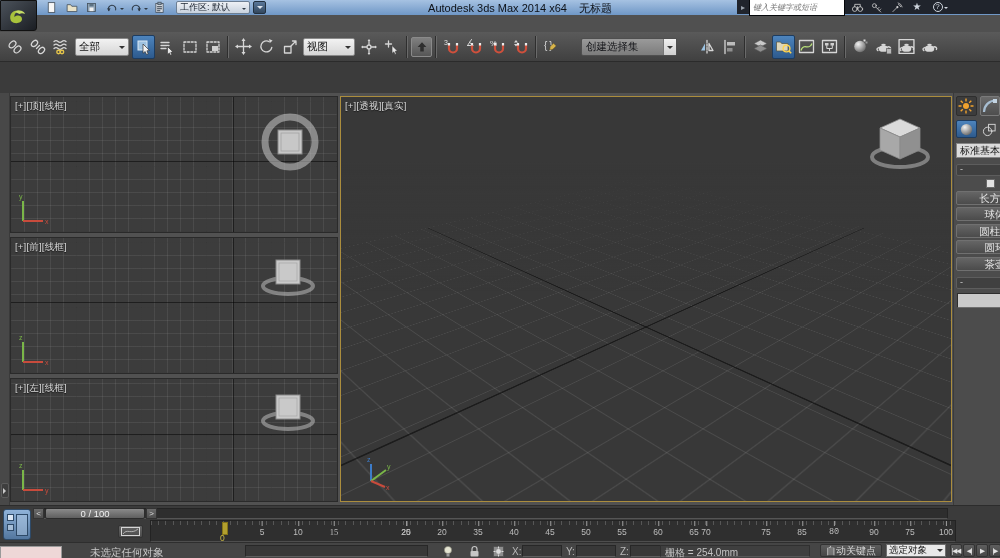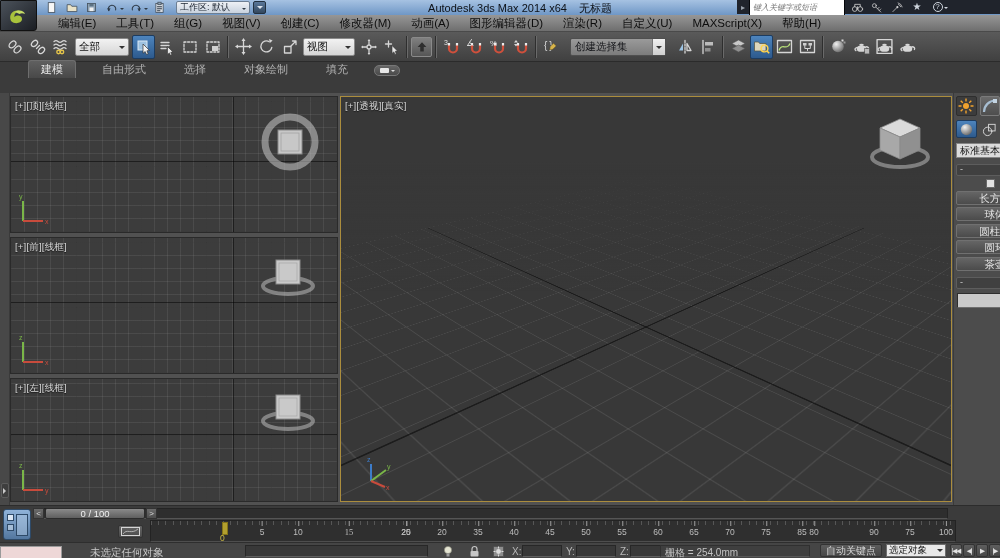--- a/index.html
+++ b/index.html
@@ -43,21 +43,21 @@
 
 #toolbar{position:absolute;left:0;top:32px;width:1000px;height:30px;background:linear-gradient(#5a5a5a,#404040);border-bottom:1px solid #2b2b2b;display:flex;align-items:center;padding-left:3px}
 .ti{width:23px;height:24px;display:flex;align-items:center;justify-content:center;border-radius:2px;flex:none}
 .ti.hl{background:linear-gradient(#4d84bd,#2d5a8d);border:1px solid #1d3c60}
 .ti.raised{background:linear-gradient(#808080,#565656);border:1px solid #8a8a8a;width:21px;height:20px}
 .tsep{width:2px;height:22px;border-left:1px solid #2e2e2e;border-right:1px solid #6a6a6a;margin:0 3px;flex:none}
 .dd-light{height:18px;background:linear-gradient(#f2f2f2,#d6d6d6);border:1px solid #8a8a8a;border-radius:2px;font-size:10.5px;color:#111;display:flex;align-items:center;justify-content:space-between;padding:0 3px;flex:none}
 .dd-light .dcaret{width:0;height:0;border:3.5px solid transparent;border-top-color:#333;margin-top:4px;margin-left:4px}
 #dd-filter{width:54px;margin:0 3px}
 #dd-coord{width:52px;margin:10px 2px}
-#dd-sets{width:96px;height:18px;background:linear-gradient(#9a9a9a,#7c7c7c);border:1px solid #4f4f4f;border-radius:2px;font-size:10.5px;color:#15161a;display:flex;align-items:center;justify-content:space-between;padding:0 0 0 4px;margin:0 7px;flex:none}
+#dd-sets{width:96px;height:18px;background:linear-gradient(#9a9a9a,#7c7c7c);border:1px solid #4f4f4f;border-radius:2px;font-size:10.5px;color:#15161a;display:flex;align-items:center;justify-content:space-between;padding:0 0 0 4px;margin:0 18px;flex:none}
 #dd-sets .box{width:13px;height:16px;background:linear-gradient(#f0f0f0,#cfcfcf);border-left:1px solid #777;display:flex;align-items:center;justify-content:center}
 #dd-sets .dcaret{width:0;height:0;border:3.5px solid transparent;border-top-color:#333;margin-top:4px}
 
 
 #ribbon{position:absolute;left:0;top:62px;width:1000px;height:31px;background:#3b3b3b}
 #rtabs{height:16px;display:flex;align-items:flex-end;padding-left:28px;gap:14px}
 .rtab{font-size:11px;color:#b2b2b2;padding:1px 12px;white-space:nowrap}
 .rtab.active{background:linear-gradient(#606060,#484848);color:#e8e8e8;border:1px solid #6e6e6e;border-bottom:none;border-radius:3px 3px 0 0}
 #rmin{width:26px;height:11px;margin-bottom:2px;background:linear-gradient(#666,#4a4a4a);border:1px solid #777;border-radius:5px;display:flex;align-items:center;justify-content:center;gap:2px}
 #rmin .bar{width:9px;height:5px;background:#e8e8e8;border-radius:1px}
@@ -257,34 +257,20 @@
     </div>
   </div>
 
   <div id="logo">
     <svg width="28" height="24" viewBox="0 0 28 24">
       <path d="M6 17 c-3 -7 3 -12 9 -10 c-4 1 -6 3 -5.5 6 c3 -2.5 7.5 -1.5 7.5 2 c0 4 -7 6 -11 2" fill="#a9c33c"></path>
       <path d="M10 8 c3.5 -2.5 9 -1.5 10 2 c-2 -1 -4 -1 -5.5 0" fill="#c6dd66"></path>
     </svg>
   </div>
 
-  <div id="menubar">
-    <span class="mi">编辑(E)</span>
-    <span class="mi">工具(T)</span>
-    <span class="mi">组(G)</span>
-    <span class="mi">视图(V)</span>
-    <span class="mi">创建(C)</span>
-    <span class="mi">修改器(M)</span>
-    <span class="mi">动画(A)</span>
-    <span class="mi">图形编辑器(D)</span>
-    <span class="mi">渲染(R)</span>
-    <span class="mi">自定义(U)</span>
-    <span class="mi">MAXScript(X)</span>
-    <span class="mi">帮助(H)</span>
-  </div>
 
   <div id="toolbar">
     <span class="ti">
       <svg width="16" height="16" viewBox="0 0 16 16">
           <ellipse cx="5.5" cy="5.5" rx="4" ry="2.6" transform="rotate(-45 5.5 5.5)" class="st"></ellipse>
           <ellipse cx="10.5" cy="10.5" rx="4" ry="2.6" transform="rotate(-45 10.5 10.5)" class="st"></ellipse>
         </svg>
     </span>
     <span class="ti">
       <svg width="16" height="16" viewBox="0 0 16 16">
@@ -474,31 +460,20 @@
         </svg>
     </span>
     <span class="ti">
       <svg width="17" height="17" viewBox="0 0 16 16">
           <use href="#tpot"></use>
         </svg>
     </span>
   </div>
 
   <div id="ribbon">
-    <div id="rtabs">
-      <span class="rtab active">建模</span>
-      <span class="rtab">自由形式</span>
-      <span class="rtab">选择</span>
-      <span class="rtab">对象绘制</span>
-      <span class="rtab">填充</span>
-      <span id="rmin">
-          <span class="bar"></span>
-          <span class="dcaret"></span>
-        </span>
-    </div>
   </div>
 
   <div id="workspace">
     <div id="sidestrip">
       <div id="collapse-btn">
           <span class="tri"></span>
         </div>
     </div>
 
     <div id="vp-top" class="vp">
@@ -652,34 +627,34 @@
       <svg width="19" height="9" viewBox="0 0 19 9">
           <rect x=".5" y=".5" width="18" height="8" class="stt"></rect>
           <path d="M2 7 C6 1 10 8 17 2" stroke="#bbb" fill="none" stroke-width=".9"></path>
         </svg>
     </div>
     <div id="ruler">
       <div id="marker"></div>
       <span id="marker-label">0</span>
     <span class="tick" style="left: 111px;">5</span>
         <span class="tick" style="left: 147px;">10</span>
-        <span class="tick" style="left: 198px; font-family: Liberation Serif, serif;">15</span>
+        <span class="tick" style="left: 183px; font-family: Liberation Serif, serif;">15</span>
         <span class="tick" style="left: 219px; margin-left: 36px;">20</span>
         <span class="tick" style="left: 255px;">25</span>
         <span class="tick" style="left: 291px;">20</span>
         <span class="tick" style="left: 327px;">35</span>
         <span class="tick" style="left: 363px;">40</span>
         <span class="tick" style="left: 399px;">45</span>
         <span class="tick" style="left: 435px;">50</span>
         <span class="tick" style="left: 471px;">55</span>
         <span class="tick" style="left: 507px;">60</span>
         <span class="tick" style="left: 543px;">65</span>
-        <span class="tick" style="left: 579px;">70</span>
+        <span class="tick" style="left: 555px;">70</span>
         <span class="tick" style="left: 615px;">75</span>
-        <span class="tick" style="left: 663px;">80</span>
+        <span class="tick" style="left: 683px; font-family: Liberation Mono, monospace;">80</span>
         <span class="tick" style="left: 651px; text-align: center;">85</span>
         <span class="tick" style="left: 723px; text-align: center;">90</span>
         <span class="tick" style="left: 759px;">75</span>
         <span class="tick" style="left: 795px;">100</span>
       </div>
   </div>
 
   <div id="statusbar">
     <div id="minilistener"></div>
     <span id="prompt">未选定任何对象</span>

